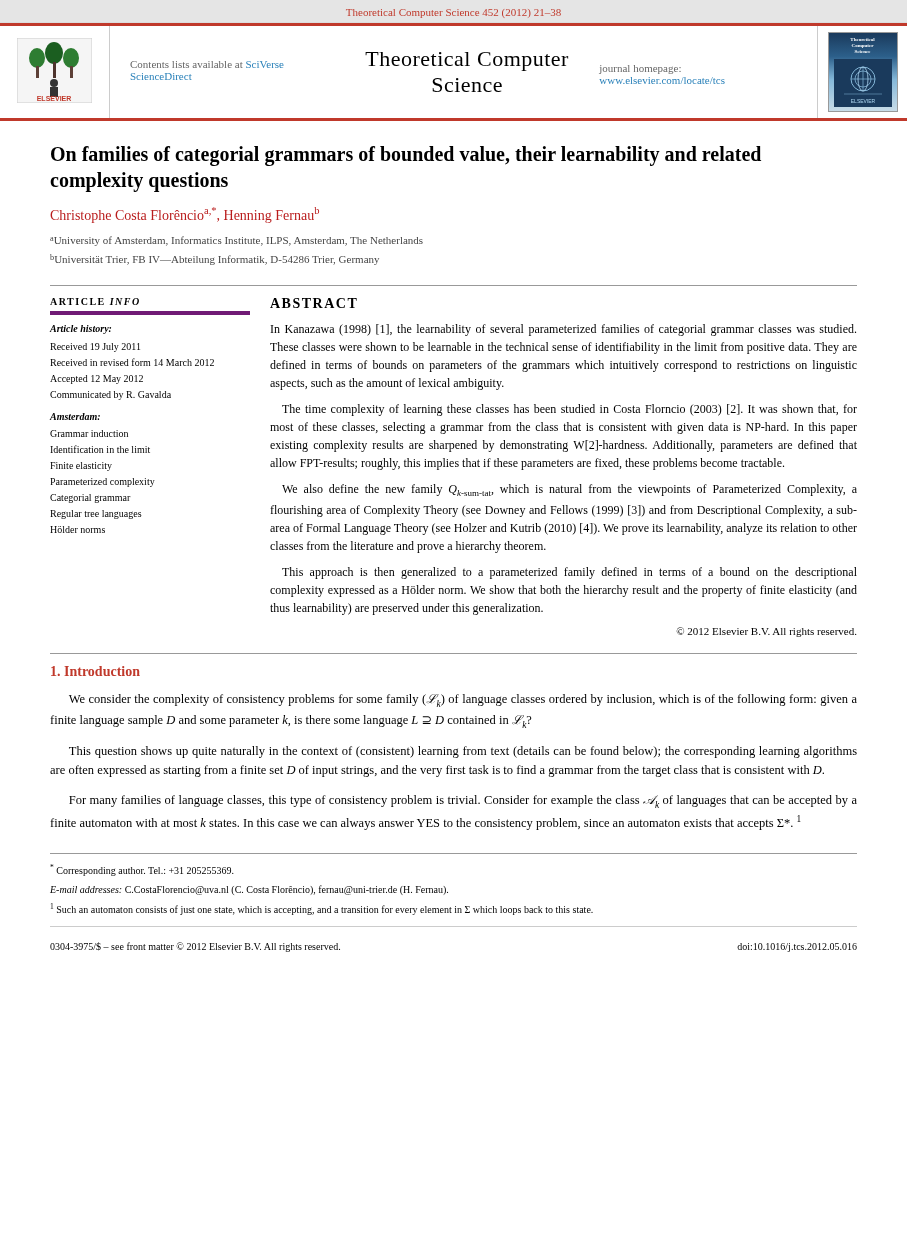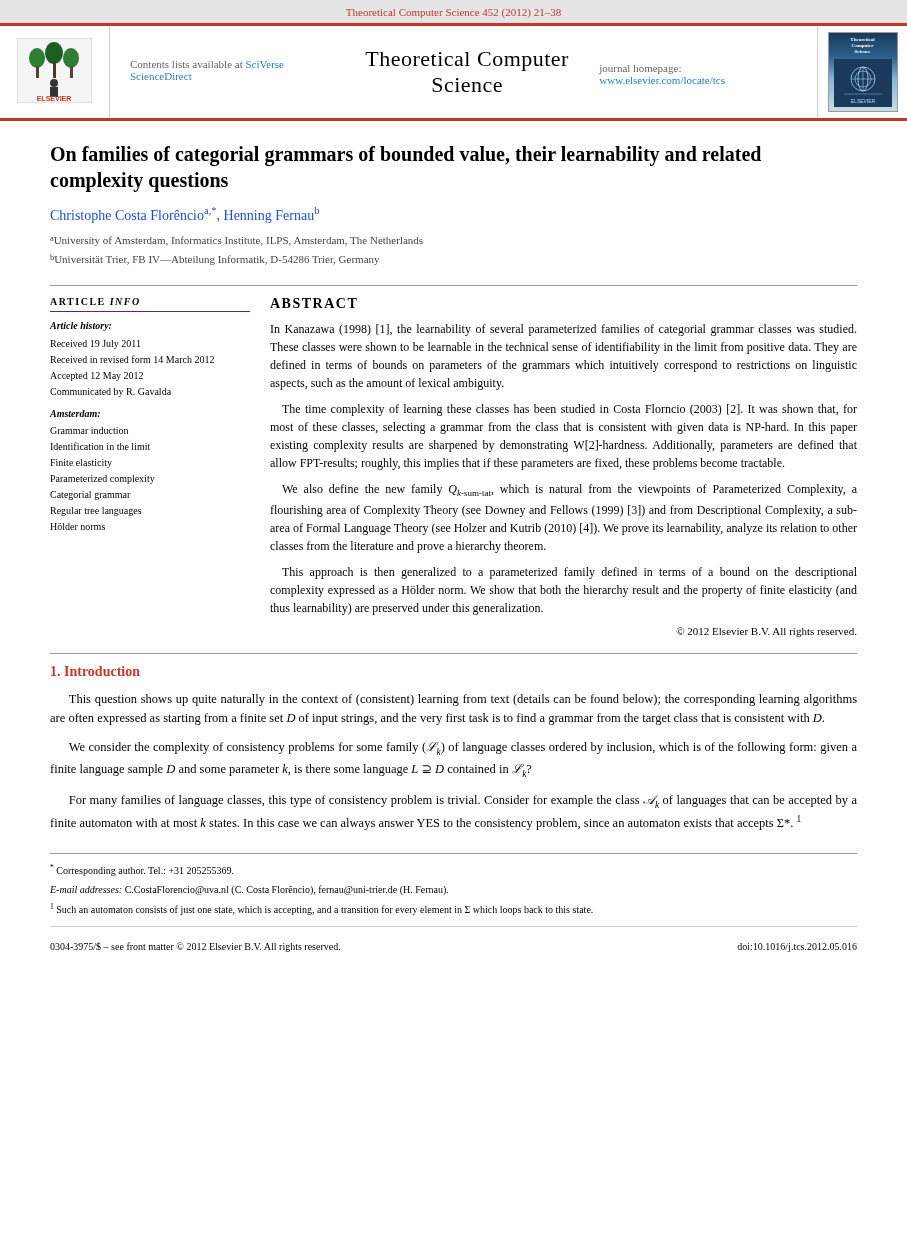--- a/index.html
+++ b/index.html
@@ -127,21 +127,21 @@
       font-weight: bold;
       color: #000;
       margin-bottom: 12px;
       line-height: 1.3;
       font-family: "Times New Roman", Times, serif;
     }
 
     
     .authors {
       font-size: 14px;
-      color: #1d4ed8;
+      color: #b91c1c;
       margin-bottom: 8px;
     }
 
     
     .affiliations {
       font-size: 11px;
       color: #444;
       margin-bottom: 16px;
       line-height: 1.6;
     }
@@ -176,21 +176,21 @@
     }
 
     
     .article-info-title {
       font-size: 10px;
       font-weight: bold;
       letter-spacing: 1.5px;
       text-transform: uppercase;
       color: #000;
       margin-bottom: 6px;
-      border-bottom: 1px solid #701a75;
+      border-bottom: 4px solid #701a75;
       padding-bottom: 4px;
     }
 
     .article-history {
       font-size: 10px;
       color: #000;
       line-height: 1.6;
       margin-bottom: 8px;
     }
 
@@ -423,23 +423,23 @@
     </div>
   </div>
 
   <hr class="hr-thin">
 
   <div class="section-header">
     <span>1.</span>
     <span>Introduction</span>
   </div>
 
+  <p class="body-text">We consider the complexity of consistency problems for some family (<i>ℒ<sub>k</sub></i>) of language classes ordered by inclusion, which is of the following form: given a finite language sample <i>D</i> and some parameter <i>k</i>, is there some language <i>L</i> ⊇ <i>D</i> contained in <i>ℒ<sub>k</sub></i>?</p>
+
   <p class="body-text">This question shows up quite naturally in the context of (consistent) learning from text (details can be found below); the corresponding learning algorithms are often expressed as starting from a finite set <i>D</i> of input strings, and the very first task is to find a grammar from the target class that is consistent with <i>D</i>.</p>
-
-  <p class="body-text">We consider the complexity of consistency problems for some family (<i>ℒ<sub>k</sub></i>) of language classes ordered by inclusion, which is of the following form: given a finite language sample <i>D</i> and some parameter <i>k</i>, is there some language <i>L</i> ⊇ <i>D</i> contained in <i>ℒ<sub>k</sub></i>?</p>
 
   <p class="body-text">For many families of language classes, this type of consistency problem is trivial. Consider for example the class <i>𝒜<sub>k</sub></i> of languages that can be accepted by a finite automaton with at most <i>k</i> states. In this case we can always answer YES to the consistency problem, since an automaton exists that accepts Σ*. <sup>1</sup></p>
 
   <div class="footer-area">
     <div class="footnote">
       <sup>*</sup> Corresponding author. Tel.: +31 205255369.
     </div>
     <div class="footnote">
       <i>E-mail addresses:</i> C.CostaFlorencio@uva.nl (C. Costa Florêncio), fernau@uni-trier.de (H. Fernau).
     </div>

